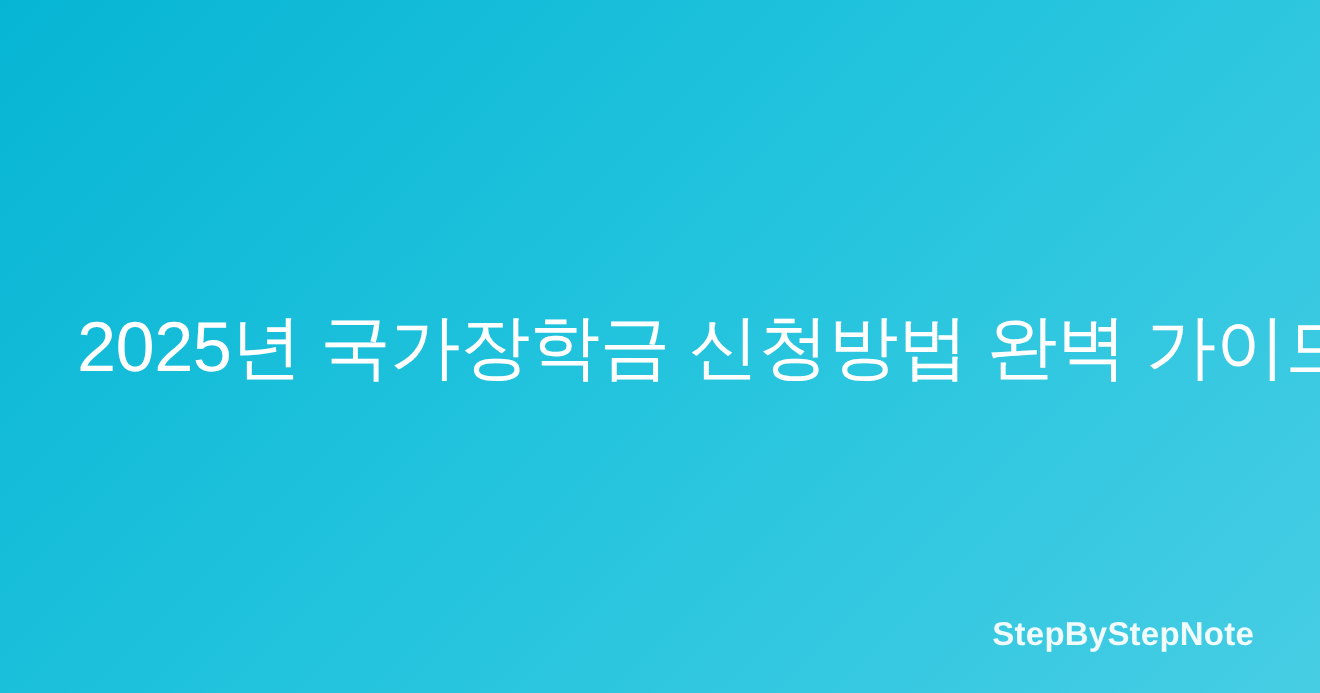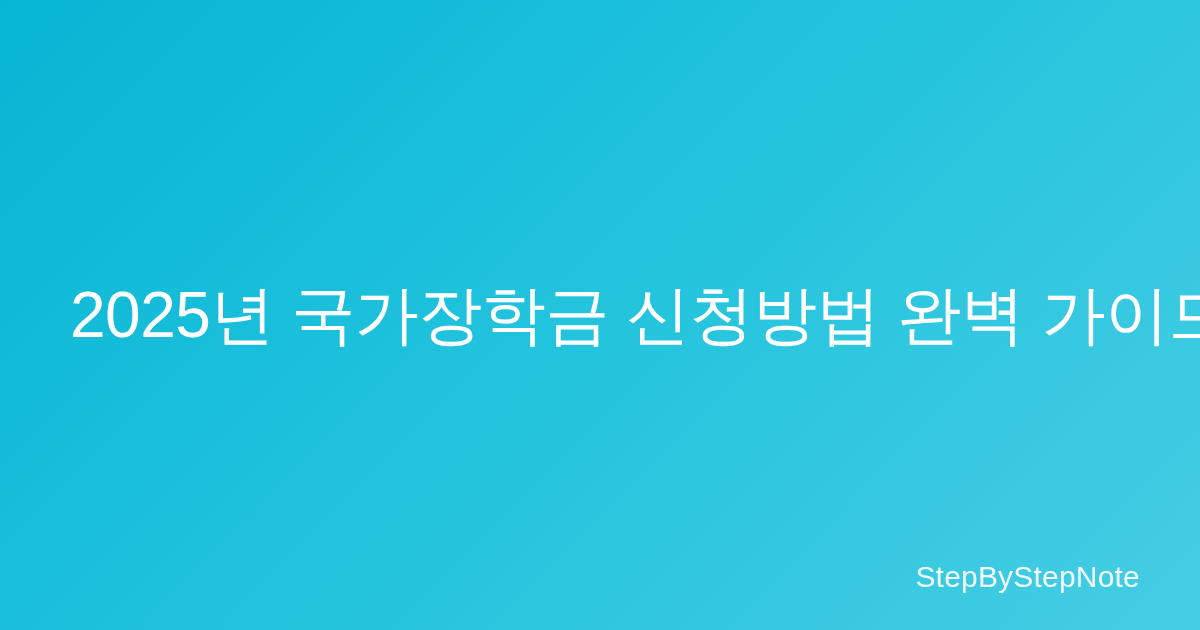--- a/index.html
+++ b/index.html
@@ -43,21 +43,21 @@
     font-family: "Liberation Sans", "DejaVu Sans", sans-serif;
   }
 
   
   .brand {
     position: absolute;
     right: 60px;
     bottom: 38px;
     color: rgba(255, 255, 255, 0.93);
     font-size: 30px;
-    font-weight: 400;
+    font-weight: 700;
     letter-spacing: 0.2px;
     line-height: 1;
     white-space: nowrap;
     font-family: "Liberation Sans", "DejaVu Sans", sans-serif;
     text-align: right;
   }
 </style>
 </head>
 <body>
 

